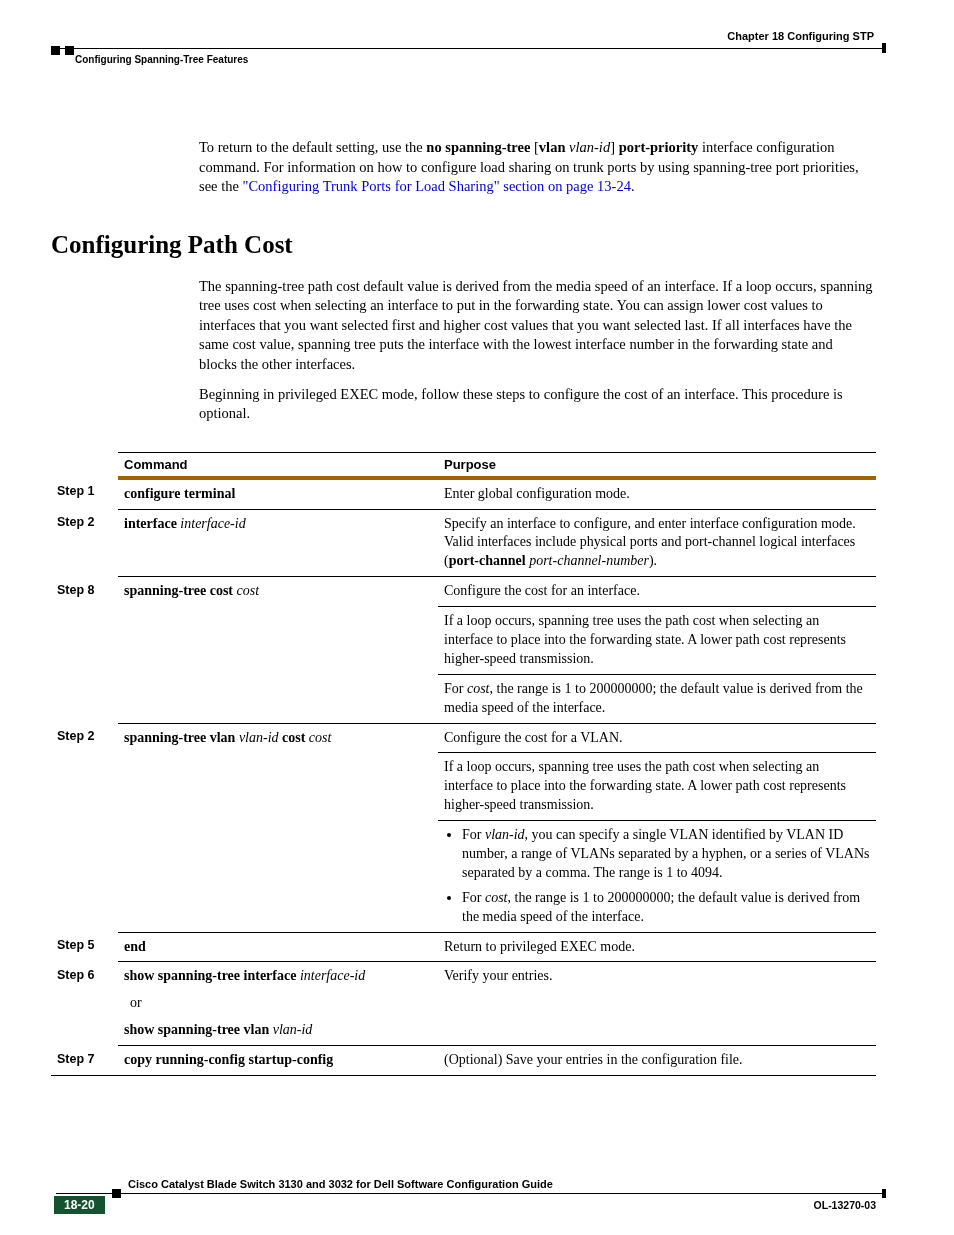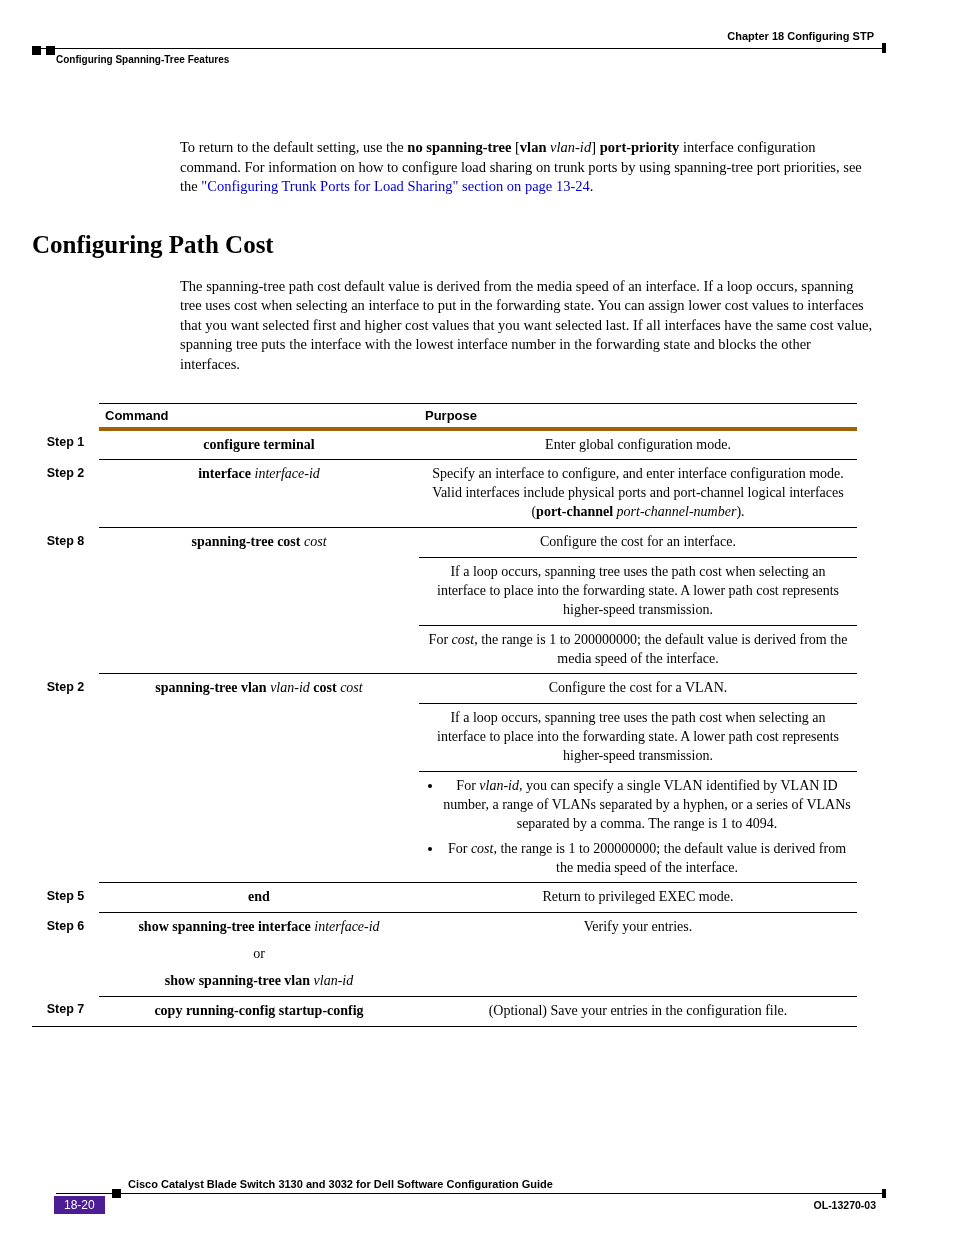--- a/index.html
+++ b/index.html
@@ -9,21 +9,21 @@
     font-size: 14px;
     color: #000;
     background: #fff;
     width: 954px;
   }
   .page {
     position: relative;
     width: 954px;
     height: 1235px;
     box-sizing: border-box;
-    padding: 48px 70px 40px 32px;
+    padding: 48px 70px 40px 51px;
   }
   .header {
     position: relative;
     height: 30px;
     margin-bottom: 60px;
   }
   .chapter-label {
     position: absolute;
     right: 10px;
     top: -18px;
@@ -98,21 +98,20 @@
     padding: 4px 6px;
     border-top: 1.5px solid #000;
     border-bottom: 4px solid #a16207;
     font-size: 13px;
   }
   table.proc td {
     padding: 5px 6px;
     vertical-align: top;
     border-bottom: 0.5px solid #000;
     line-height: 1.35;
-    text-align: center;
   }
   table.proc td.step {
     font-family: Arial, Helvetica, sans-serif;
     font-weight: bold;
     font-size: 12.5px;
     width: 55px;
     white-space: nowrap;
     border-bottom: none;
   }
   table.proc td.cmd {
@@ -142,24 +141,24 @@
     top: -15px;
     left: 72px;
     font-family: Arial, Helvetica, sans-serif;
     font-weight: bold;
     font-size: 11px;
   }
   .page-num {
     position: absolute;
     top: 3px;
     left: -2px;
-    background: #4c1d95;
+    background: #14532d;
     color: #fff;
     font-family: Arial, Helvetica, sans-serif;
-    font-weight: normal;
+    font-weight: bold;
     font-size: 12px;
     padding: 2px 10px;
   }
   .doc-id {
     position: absolute;
     top: 6px;
     right: 8px;
     font-family: Arial, Helvetica, sans-serif;
     font-weight: bold;
     font-size: 10.5px;
@@ -200,20 +199,21 @@
   <div class="body-text">
     <p>
       <span>To return to the default setting, use the </span><span class="cmd-bold">no spanning-tree</span><span> [</span><span class="cmd-bold">vlan</span><span class="cmd-ital"> vlan-id</span><span>] </span><span class="cmd-bold">port-priority</span><span> interface configuration command. For information on how to configure load sharing on trunk ports by using spanning-tree port priorities, see the </span><span class="link">"Configuring Trunk Ports for Load Sharing" section on page 13-24</span><span>.</span>
     </p>
   </div>
 
   <div class="heading">Configuring Path Cost</div>
 
   <div class="body-text">
     <p>The spanning-tree path cost default value is derived from the media speed of an interface. If a loop occurs, spanning tree uses cost when selecting an interface to put in the forwarding state. You can assign lower cost values to interfaces that you want selected first and higher cost values that you want selected last. If all interfaces have the same cost value, spanning tree puts the interface with the lowest interface number in the forwarding state and blocks the other interfaces.</p>
+    <p>Beginning in privileged EXEC mode, follow these steps to configure the cost of an interface. This procedure is optional.</p>
   </div>
 
   <table class="proc">
     <colgroup>
         <col style="width:60px">
         <col style="width:320px">
         <col>
       </colgroup>
     <thead>
       <tr>

